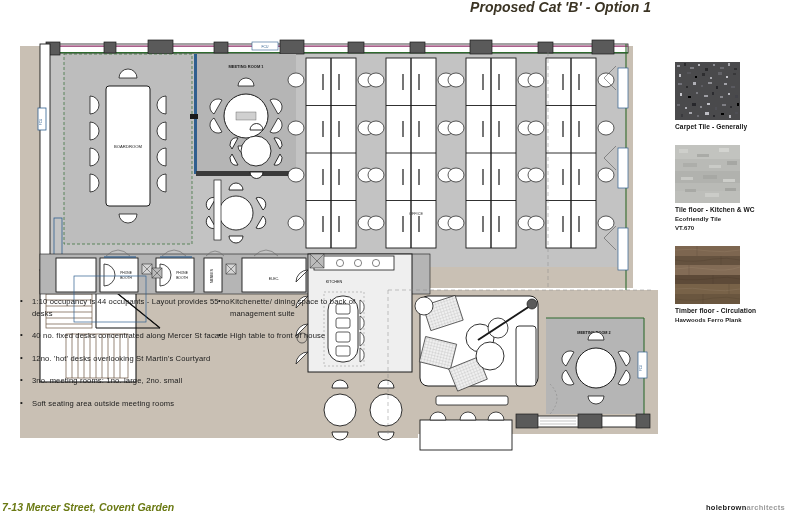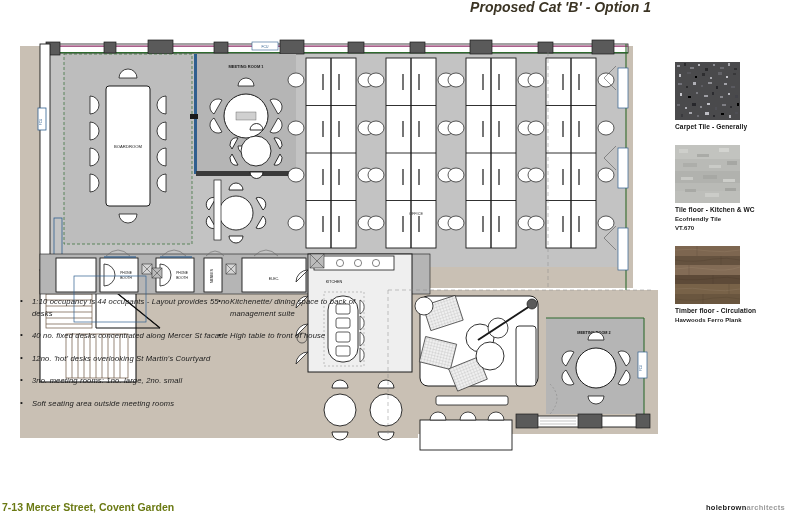--- a/index.html
+++ b/index.html
@@ -12,33 +12,33 @@
   }
   .slide{position:absolute;inset:0;}
 
   
   .title-block{position:absolute;left:0;top:0;width:791px;text-align:right;padding-right:140px;box-sizing:border-box;}
   .title-main{font-size:15.5px;font-weight:bold;color:#6b7a14;letter-spacing:-0.2px;line-height:16px;margin-top:2px;font-style:italic;}
   .title-sub{font-size:14px;font-weight:bold;color:#3b3424;letter-spacing:0px;line-height:14px;font-style:italic;}
 
   
   .footer-left{position:absolute;left:2px;bottom:4px;}
-  .footer-title{font-size:10.5px;font-weight:bold;color:#6b7a14;letter-spacing:0px;line-height:13px;}
+  .footer-title{font-size:10.5px;font-weight:bold;color:#6b7a14;letter-spacing:0px;line-height:13px;font-style:italic;}
   .footer-sub{font-size:8.5px;font-weight:bold;color:#3b3424;line-height:11px;letter-spacing:0px;font-style:italic;}
   .footer-right{position:absolute;right:6px;bottom:6px;font-size:7.5px;color:#4a4a4a;letter-spacing:0.3px;margin-left:48px;}
   .footer-right .fr-b{color:#202020;font-weight:bold;}
   .footer-right .fr-g{color:#9a9a9a;font-weight:bold;}
 
   
   .plan{position:absolute;left:18px;top:38px;width:640px;height:418px;}
   .plan svg{display:block;}
 
   
   .bullets{position:absolute;left:18px;top:296px;width:360px;}
-  .bcol{position:absolute;top:0;font-style:italic;}
+  .bcol{position:absolute;top:0;}
   .bcol.c1{left:0;width:212px;}
   .bcol.c2{left:198px;width:160px;}
   .bullet{position:relative;padding-left:14px;margin-bottom:11px;font-size:7.6px;line-height:11.5px;color:#1b1b1b;letter-spacing:0.15px;}
   .bullet:before{content:"\2022";position:absolute;left:2px;top:-1px;font-size:8px;color:#1b1b1b;}
 
   
   .materials{position:absolute;left:675px;top:62px;width:112px;}
   .mat{margin-bottom:14px;}
   .swatch{width:65px;height:58px;border:0;display:block;}
   .mat-title{font-size:6.6px;font-weight:bold;color:#141414;margin-top:3px;letter-spacing:0.1px;line-height:8px;}

